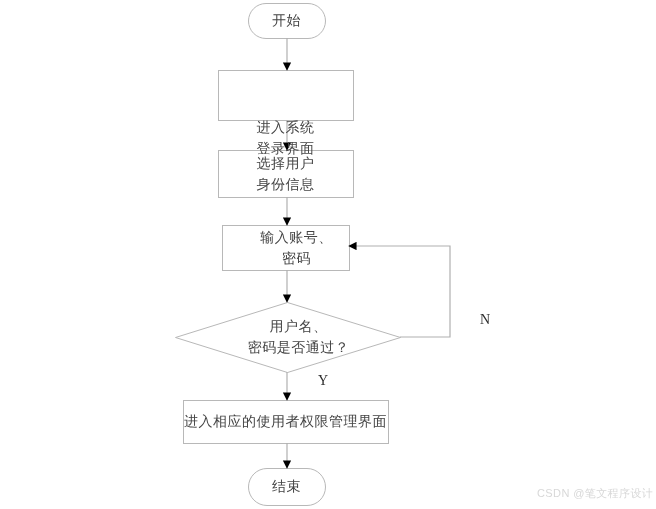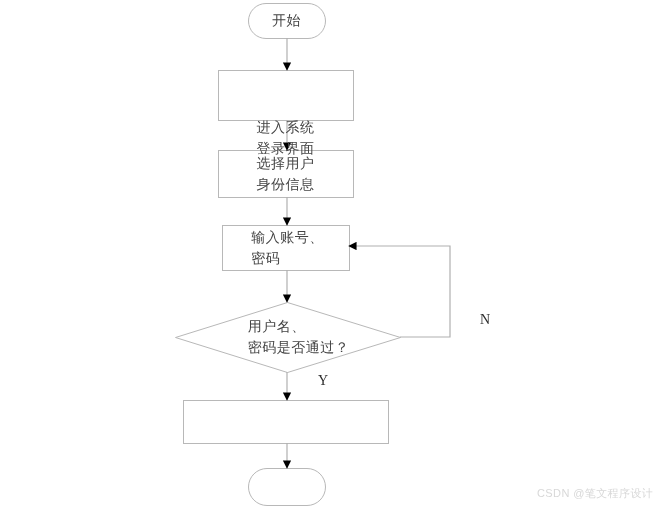--- a/index.html
+++ b/index.html
@@ -23,20 +23,21 @@
     top: 0;
     width: 656px;
     height: 509px;
   }
   .node-label {
     position: absolute;
     display: flex;
     flex-direction: column;
     align-items: center;
     justify-content: center;
+    text-align: center;
     color: #444444;
     font-family: "Liberation Serif", "DejaVu Serif", serif;
     font-size: 14px;
     line-height: 21px;
     letter-spacing: 0.5px;
     white-space: pre;
     pointer-events: none;
   }
   .branch-label {
     position: absolute;
@@ -97,27 +98,29 @@
   </svg>
 
   <div class="node-label" style="left:248px; top:3px; width:77px; height:35px;">开始</div>
 
   <div class="node-label" style="left:218px; top:70px; width:135px; height:50px;margin-top:43px;">进入系统
 登录界面</div>
 
   <div class="node-label" style="left:218px; top:150px; width:135px; height:47px;">选择用户
 身份信息</div>
 
-  <div class="node-label" style="left:224px; top:225px; width:127px; height:45px;">输入账号、
+  <div class="node-label" style="left:233px; top:225px; width:127px; height:45px;">输入账号、
 密码</div>
 
   <div class="node-label" style="left:186px; top:302px; width:225px; height:70px;">用户名、
 密码是否通过？</div>
 
+  <div class="node-label" style="left:183px; top:400px; width:205px; height:43px;">进入相应的使用者权限管理界面</div>
 
+  <div class="node-label" style="left:248px; top:468px; width:77px; height:37px;">结束</div>
 
   <div class="branch-label" style="left:480px; top:313px;">N</div>
 
   <div class="branch-label" style="left:318px; top:374px;">Y</div>
 
   <div class="watermark" style="left:537px; top:487px;text-align:center;">CSDN @笔文程序设计</div>
 
 </div>
 
 </body></html>

